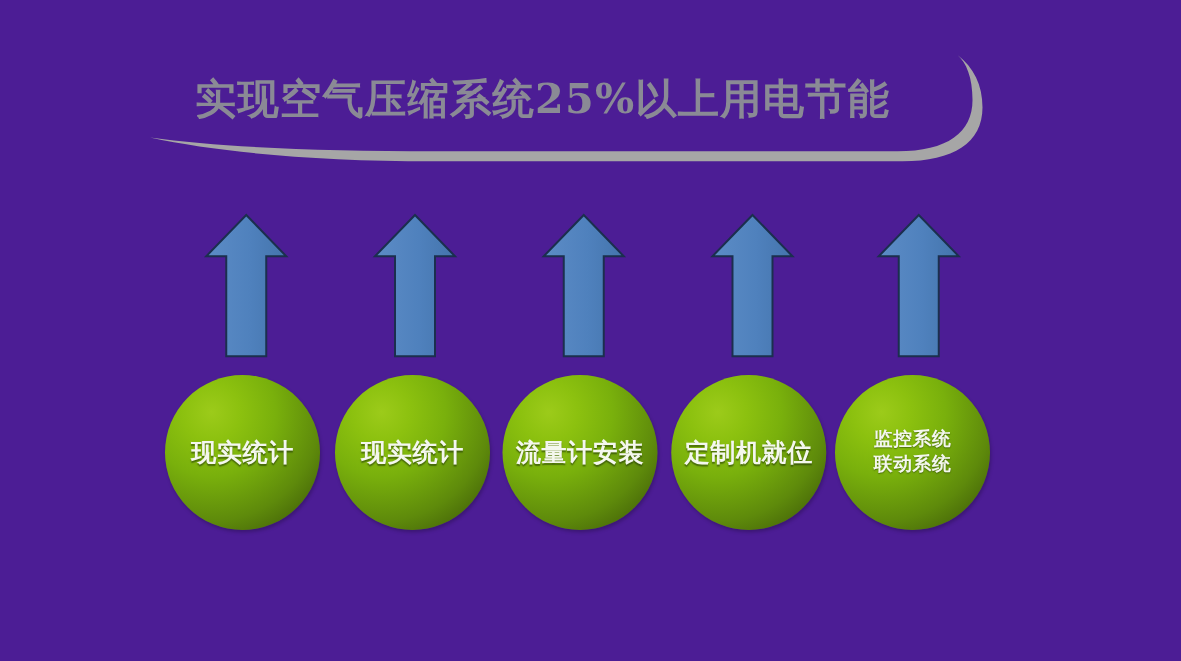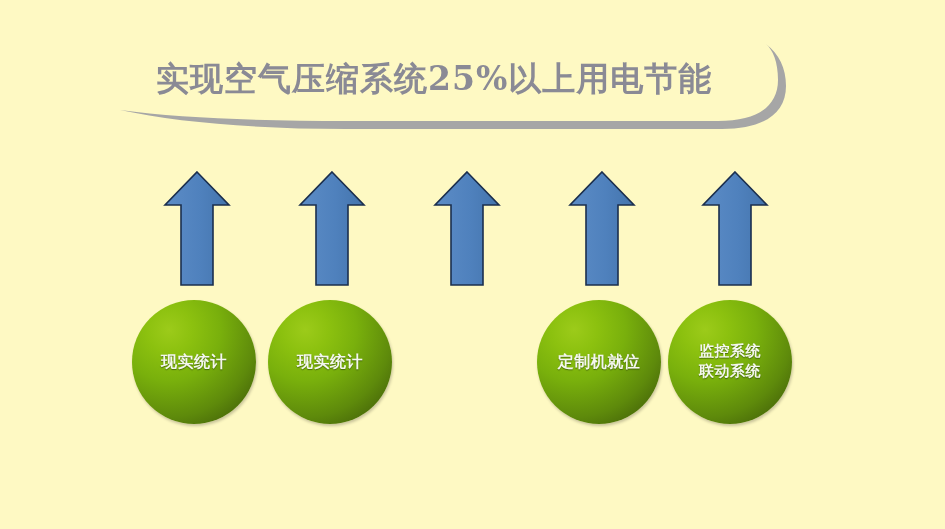--- a/index.html
+++ b/index.html
@@ -8,21 +8,21 @@
     padding: 0;
     background: #ffffff;
   }
   body {
     font-family: "Liberation Sans", sans-serif;
   }
   #slide {
     position: relative;
     width: 945px;
     height: 529px;
-    background: #fef9c3;
+    background: #4c1d95;
     overflow: hidden;
   }
 
   
   .banner {
     position: absolute;
     left: 118px;
     top: 42px;
     width: 670px;
     height: 100px;
@@ -87,21 +87,21 @@
         #5e8a0b 68%,
         #3f5c08 92%,
         #33490a 100%);
     box-shadow: 1px 2px 3px rgba(0,0,0,0.22);
     display: flex;
     align-items: center;
     justify-content: center;
   }
   .circle-label {
     font-family: "DejaVu Sans", "Liberation Sans", sans-serif;
-    font-size: 16px;
+    font-size: 20px;
     font-weight: 600;
     color: #f4f7ee;
     text-align: center;
     line-height: 1.32;
     letter-spacing: 0.5px;
     text-shadow: 0 1px 1px rgba(30,50,5,0.55);
     white-space: pre-line;
     padding: 0 4px;
   }
   .circle-label.two-line { font-size: 15px; }
@@ -170,20 +170,23 @@
   <div class="circles">
 
     <div class="circle" style="left:132px">
       <span class="circle-label">现实统计</span>
     </div>
 
     <div class="circle" style="left:268px">
       <span class="circle-label">现实统计</span>
     </div>
 
+    <div class="circle" style="left:402px">
+      <span class="circle-label">流量计安装</span>
+    </div>
 
     <div class="circle" style="left:668px">
       <span class="circle-label two-line">监控系统
 联动系统</span>
     </div>
 
     <div class="circle" style="left:537px">
       <span class="circle-label">定制机就位</span>
     </div>
 

